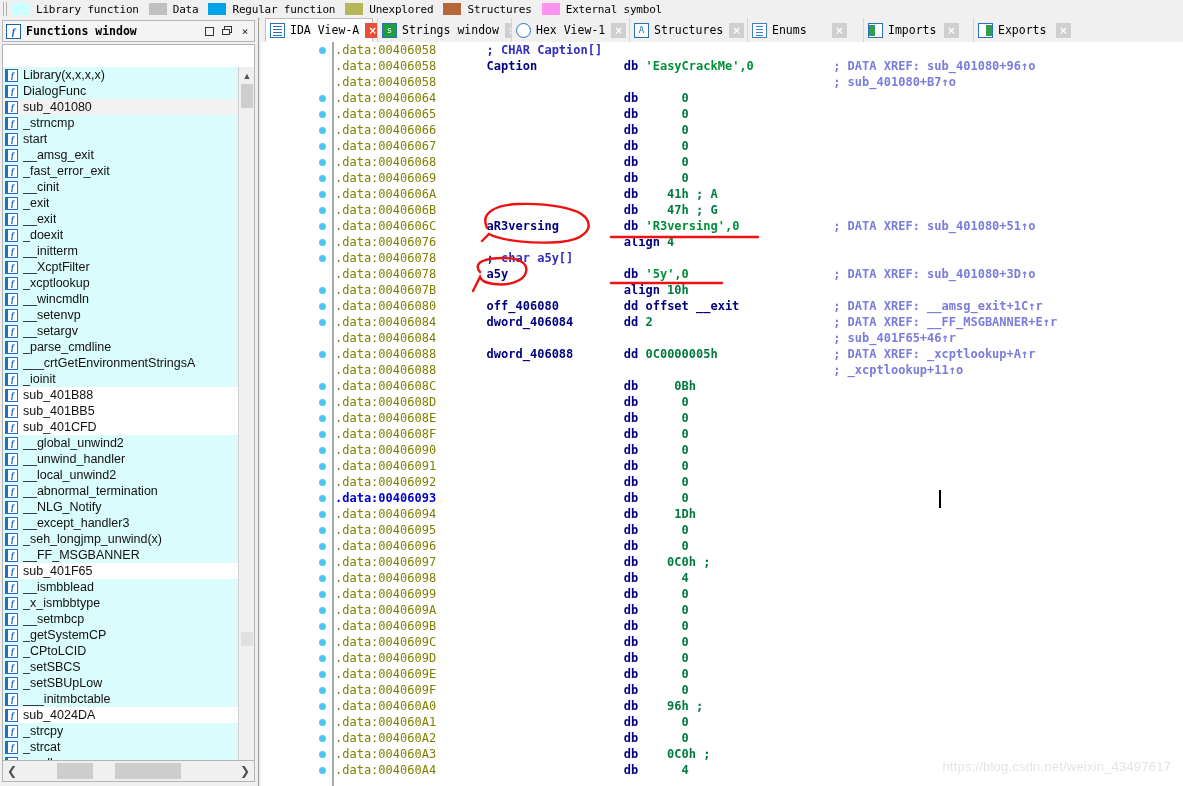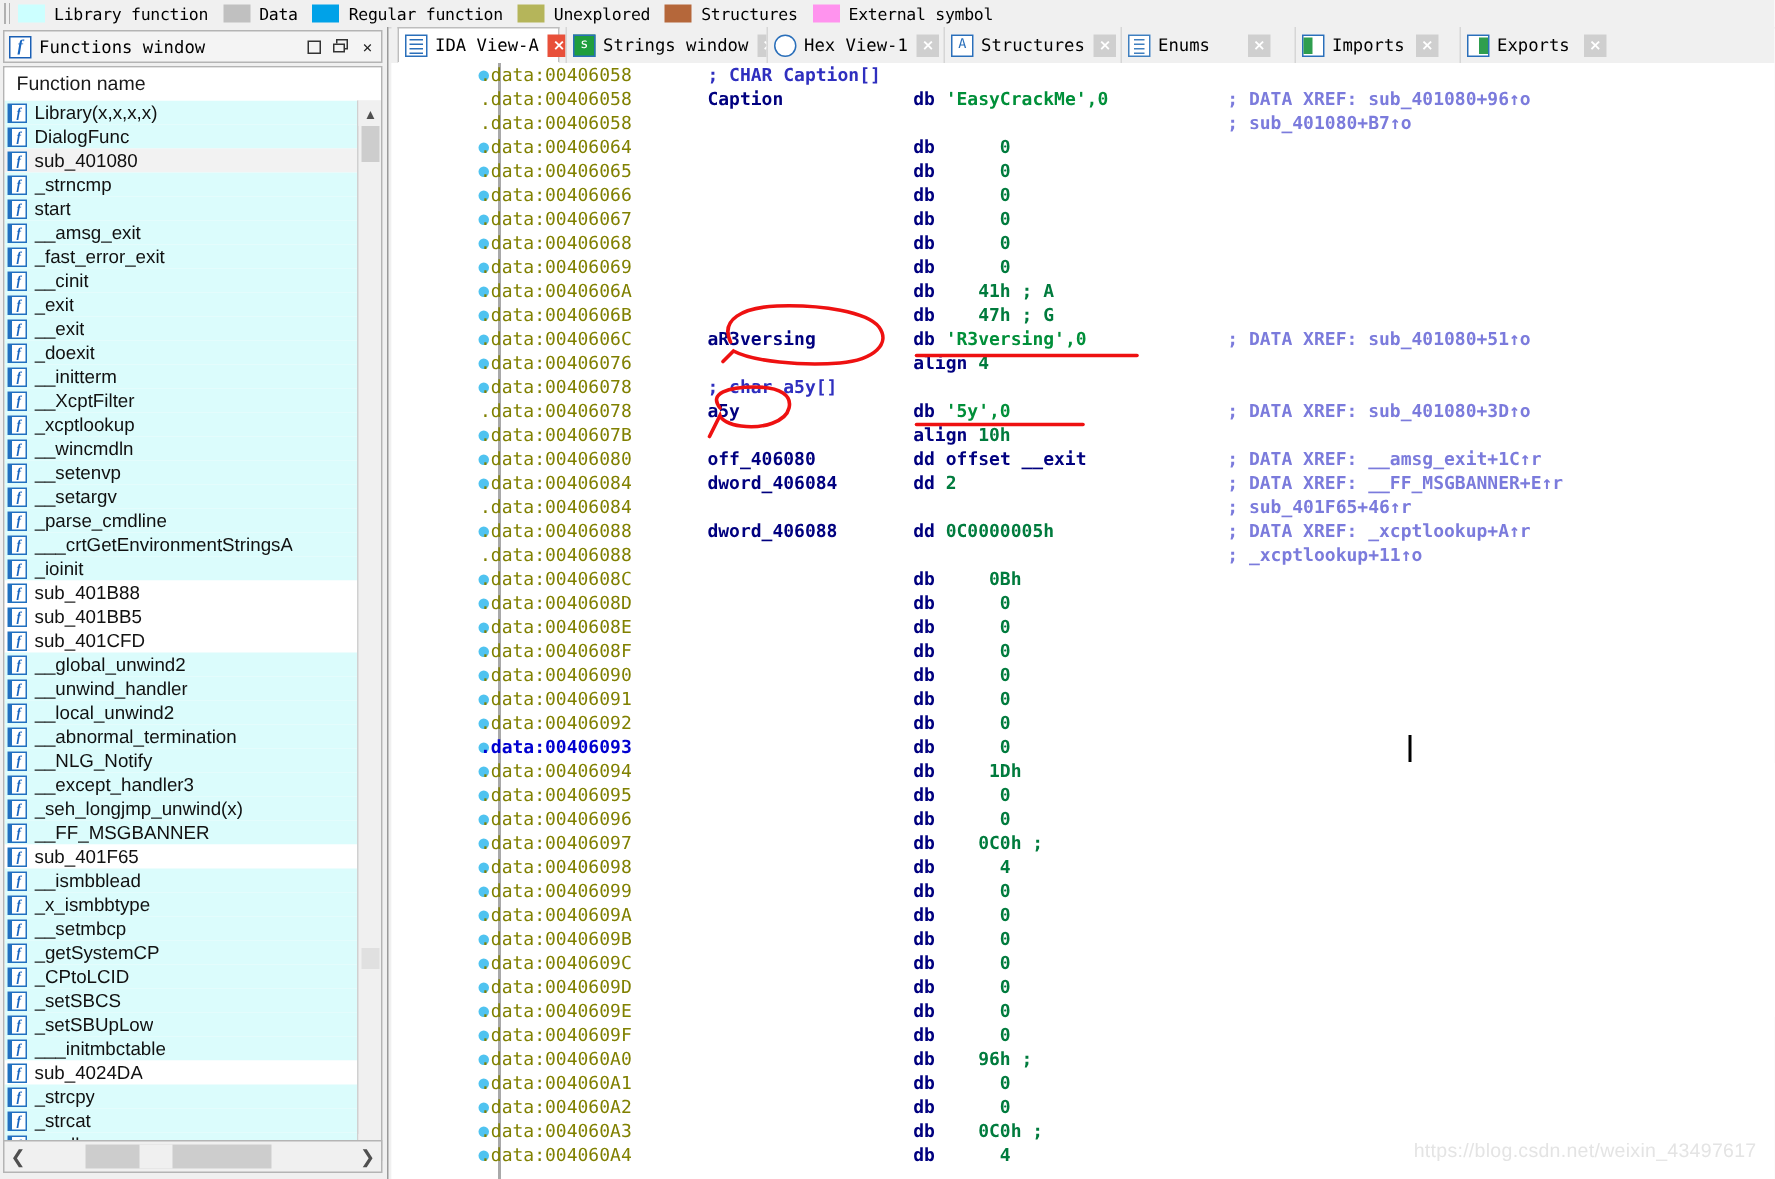--- a/index.html
+++ b/index.html
@@ -55,21 +55,21 @@
     width: 15px; height: 15px; margin: 0 5px 0 3px;
     border: 1px solid #1a5fb4;
     background: #ffffff;
     display: inline-flex; align-items: center; justify-content: center;
     font-family: "Liberation Serif", serif;
     font-style: italic; font-weight: bold;
     font-size: 11px; color: #1765c0;
     box-sizing: border-box;
     flex: none;
   }
-  #fn-title-text { flex: 1; }
+  #fn-title-text { flex: 1; font-weight: bold; }
   .tb-btn {
     width: 18px; height: 18px;
     display:inline-flex; align-items:center; justify-content:center;
     font-size: 11px; color: #222; cursor: default;
   }
   .sq-glyph {
     width: 9px; height: 9px; border: 1px solid #333; box-sizing: border-box;
   }
   .restore-glyph { position: relative; width: 11px; height: 10px; }
   .restore-glyph::before {
@@ -251,21 +251,21 @@
     width: 7px; height: 7px;
     border-radius: 50%;
     background: #4fc3f0;
   }
   #gutter-sep {
     position: absolute; left: 71px; top: 0;
     width: 2px; height: 744px;
     background: #a9a9a9;
   }
   #code-area {
-    position: absolute; left: 59px; top: 0;
+    position: absolute; left: 74px; top: 0;
     width: 848px; height: 744px;
     font-family: "DejaVu Sans Mono", monospace;
     font-size: 12px;
     line-height: 16px;
     white-space: pre;
   }
   .line {
     position: relative; height: 16px; line-height: 16px;
   }
   .seg { position: absolute; top: 0; }
@@ -336,21 +336,20 @@
       <span class="tb-btn">
           <span class="sq-glyph"></span>
         </span>
       <span class="tb-btn">
           <span class="restore-glyph"></span>
         </span>
       <span class="tb-btn">×</span>
     </div>
 
     <div id="fn-list-wrap">
-      <div id="fn-col-header">Function name</div>
       <div id="fn-rows">
           <div class="fn-row lib">
             <span class="fn-ico">f</span>
             <span class="fn-name">Library(x,x,x,x)</span>
           </div>
           <div class="fn-row lib">
             <span class="fn-ico">f</span>
             <span class="fn-name">DialogFunc</span>
           </div>
           <div class="fn-row sel">

